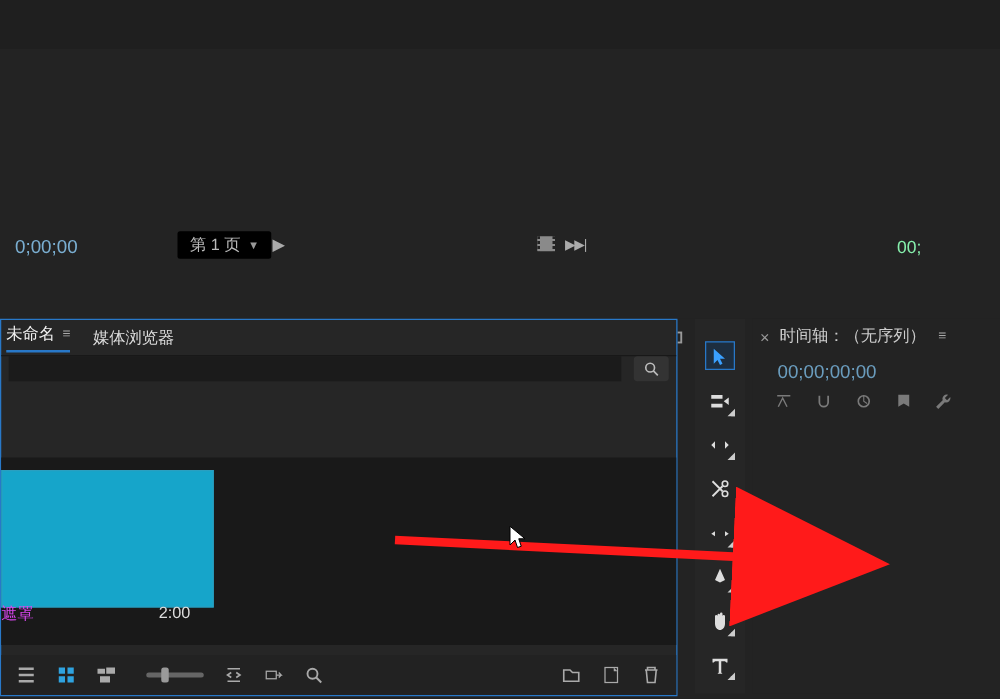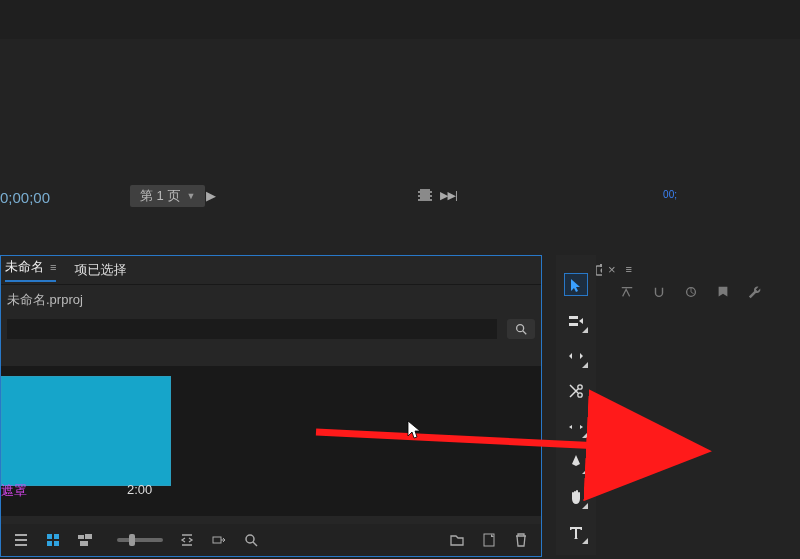--- a/index.html
+++ b/index.html
@@ -1,21 +1,21 @@
 <!DOCTYPE html>
 <html><head>
 <meta charset="utf-8">
 <style>
 html,body{margin:0;padding:0;width:800px;height:559px;background:#232323;color:#b8b8b8;font-family:"Segoe UI",Arial,sans-serif;font-size:13px;overflow:hidden;}
 .root{position:relative;width:800px;height:559px;}
 .topbar{position:absolute;right:0;top:0;width:800px;height:39px;background:#1f1f1f;}
-.program-area{position:absolute;left:0;top:39px;width:676px;height:216px;background:#232323;}
+.program-area{position:absolute;left:12px;top:39px;width:676px;height:216px;background:#232323;padding-left:48px;}
 .timecode-left{position:absolute;left:0;top:150px;font-size:15px;color:#7aaed1;}
-.timecode-right{position:absolute;right:-1px;top:150px;font-size:10px;color:#3b82f6;}
-.page-dd{position:absolute;left:130px;top:146px;display:flex;align-items:center;gap:6px;padding:2px 10px;background:#404040;border-radius:2px;color:#bbb;}
+.timecode-right{position:absolute;right:-1px;top:150px;font-size:14px;color:#86efac;}
+.page-dd{position:absolute;left:130px;top:146px;display:flex;align-items:center;gap:6px;padding:2px 10px;background:#000000;border-radius:2px;color:#bbb;}
 .dd-chev{font-size:9px;color:#999;}
 .play-tri{position:absolute;left:206px;top:149px;color:#aaa;}
 .film-icon{position:absolute;left:418px;top:150px;width:14px;height:12px;background:#8a8a8a;}
 .film-icon::before,.film-icon::after{content:"";position:absolute;top:0;bottom:0;width:2px;background:repeating-linear-gradient(180deg,#232323 0 2px,#8a8a8a 2px 4px);}
 .film-icon::before{left:0;} .film-icon::after{right:0;}
 .marker-clip{position:absolute;left:440px;top:150px;color:#aaa;font-size:11px;letter-spacing:-1px;}
 .transport{position:absolute;left:215px;top:223px;display:flex;align-items:center;gap:22px;color:#999;}
 .transport>*{display:flex;align-items:center;justify-content:center;}
 .ico{width:16px;height:16px;}
 .panels{position:absolute;left:0;top:255px;width:800px;height:304px;}
@@ -136,24 +136,23 @@
 
 <div class="panels">
 
   <div class="project-panel">
     <div class="project-tabs">
       <div class="tab active">
         <span>未命名</span>
         <span class="burger">≡</span>
       </div>
       <div class="tab">
-        <span>项已选择</span>
+        <span>媒体浏览器</span>
       </div>
     </div>
-    <div class="proj-name">未命名.prproj</div>
     <div class="bin-area">
       <div class="bin-slot"></div>
       <div class="search-chip">
         <svg width="14" height="14" viewBox="0 0 16 16">
               <circle cx="7" cy="7" r="4" fill="none" stroke="#bbb" stroke-width="1.5"></circle>
               <path d="M10 10l4 4" stroke="#bbb" stroke-width="1.5"></path>
             </svg>
       </div>
     </div>
     <div class="thumb-row">
@@ -264,22 +263,24 @@
     <div class="tool sub">
           <svg width="16" height="16" viewBox="0 0 16 16">
             <path d="M2 3h12v3h-1l-1-1H9v9l1 1H6l1-1V5H4L3 6H2z" fill="#ddd"></path>
           </svg>
         </div>
   </div>
 
   <div class="timeline-panel">
     <div class="tl-tabs">
       <span class="tl-close">×</span>
+      <span>时间轴：（无序列）</span>
       <span class="tl-burger">≡</span>
     </div>
+    <div class="tl-tc">00;00;00;00</div>
     <div class="tl-iconrow">
       <span class="ico">
             <svg viewBox="0 0 16 16">
               <path d="M3 13l4-8 4 8M2 3h12" stroke="#7a7a7a" fill="none" stroke-width="1.3"></path>
             </svg>
           </span>
       <span class="ico">
             <svg viewBox="0 0 16 16">
               <path d="M4 3v6a4 4 0 008 0V3" stroke="#7a7a7a" fill="none" stroke-width="1.6"></path>
             </svg>

